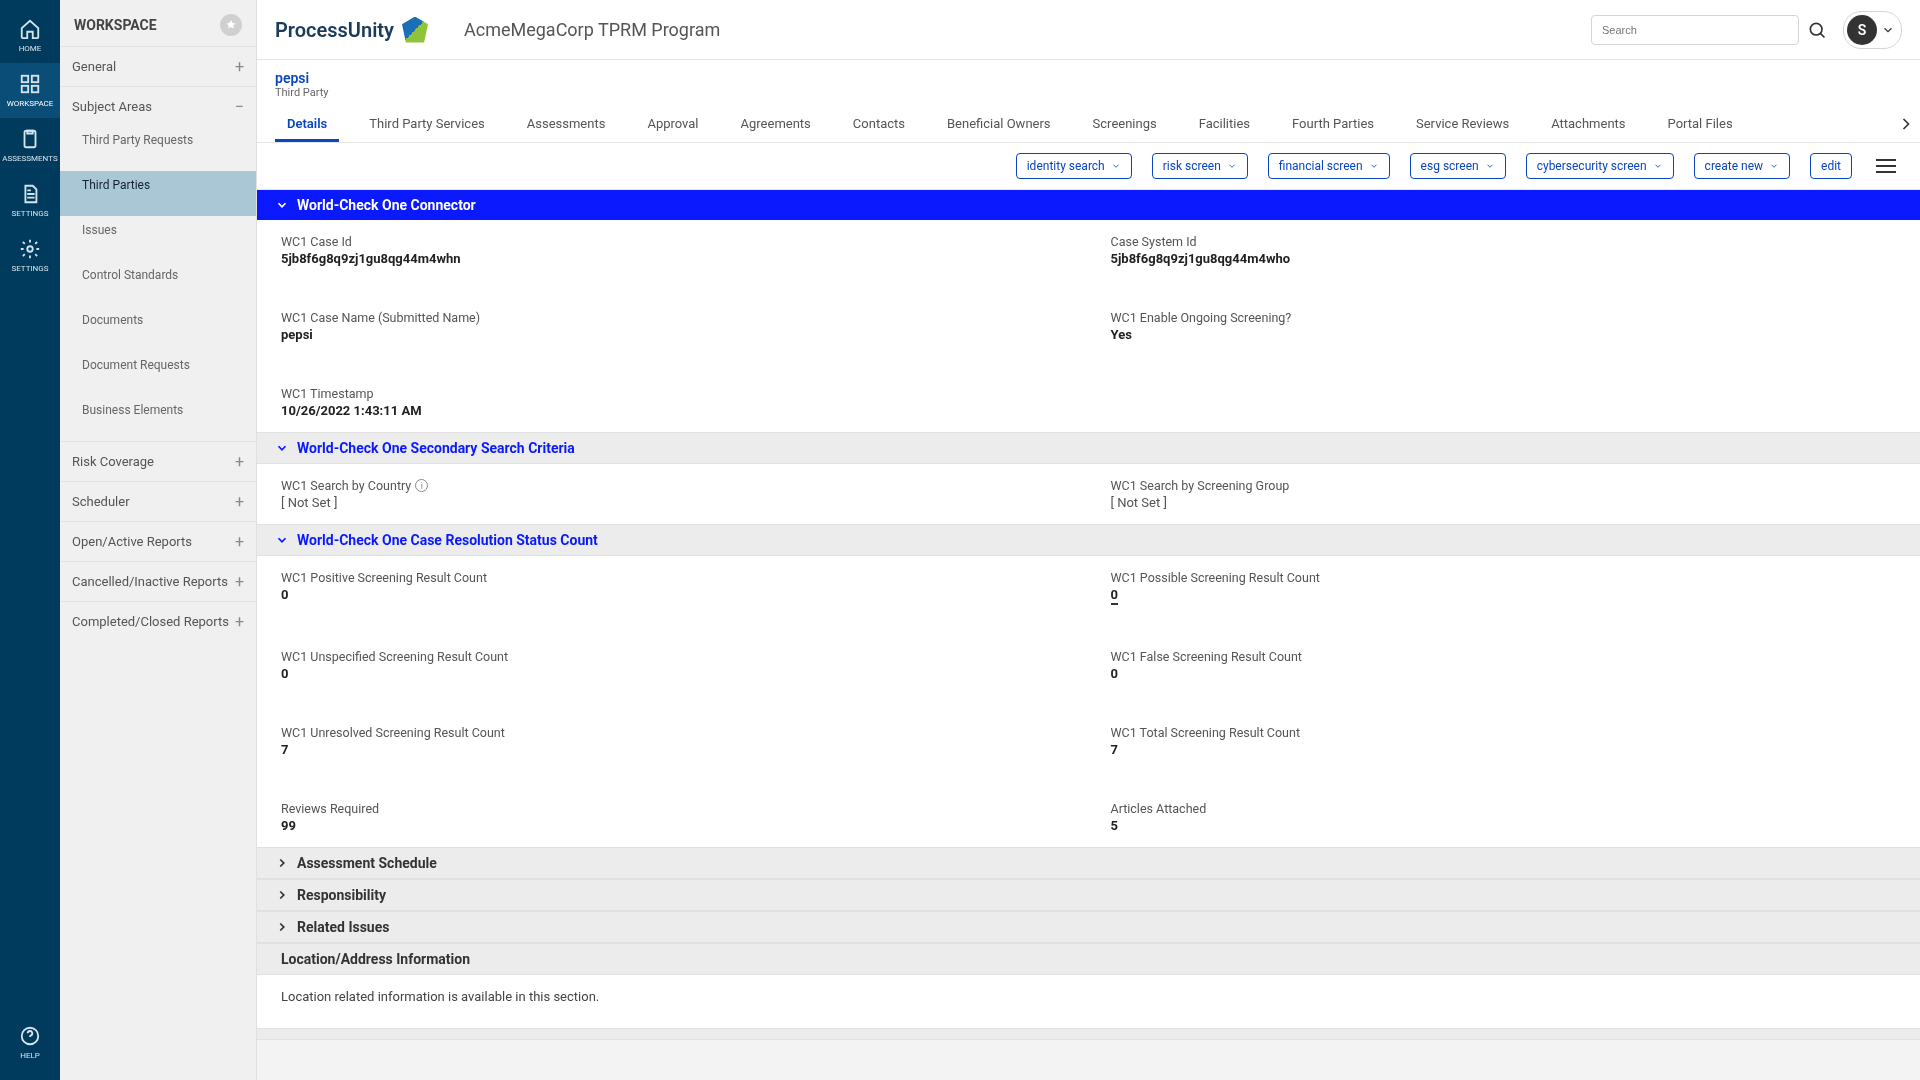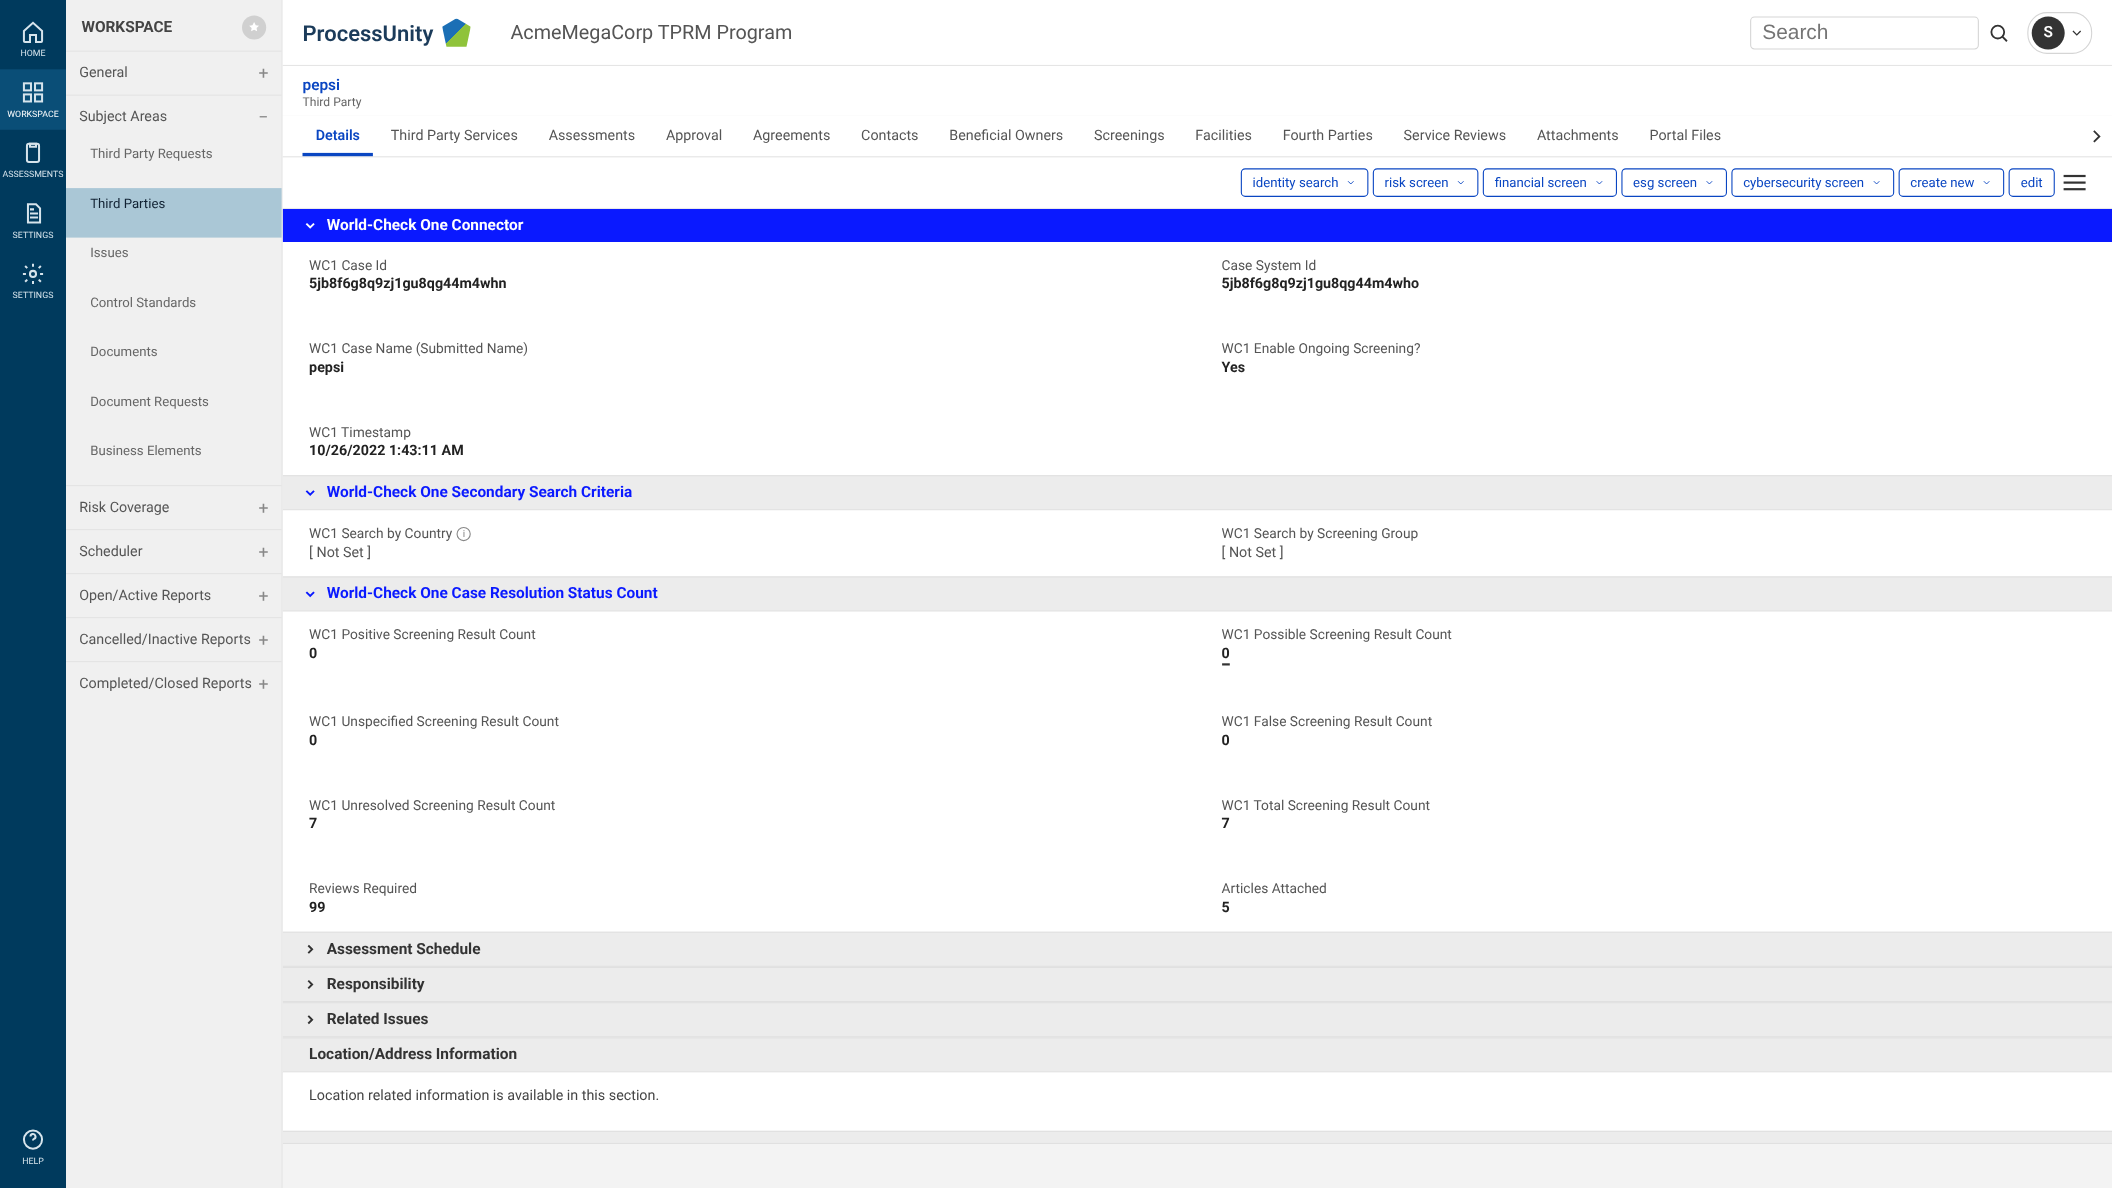--- a/index.html
+++ b/index.html
@@ -26,40 +26,40 @@
 
   
   .maincol { flex:1; display:flex; flex-direction:column; background:#f3f3f3; }
 
   
   .topbar { height:60px; background:#fff; border-bottom:1px solid #e5e5e5; display:flex; align-items:center; padding:0 18px; }
   .logo { display:flex; align-items:center; font-weight:600; font-size:20px; color:#1b3b5a; }
   .logo-mark { width:26px; height:26px; margin-left:8px; background:linear-gradient(135deg,#1b6fb5 50%,#8fc33a 50%); clip-path: polygon(50% 0, 100% 30%, 85% 100%, 15% 100%, 0 30%); }
   .crumb { margin-left:36px; font-size:18px; color:#555; }
   .top-spacer { flex:1; }
-  .search-box { width:208px; height:30px; border:1px solid #d5d5d5; border-radius:4px; padding:0 10px; font-size:19px; color:#666; background:#fff; }
+  .search-box { width:208px; height:30px; border:1px solid #d5d5d5; border-radius:4px; padding:0 10px; font-size:11px; color:#666; background:#fff; }
   .icon-btn { width:36px; height:36px; display:flex; align-items:center; justify-content:center; cursor:pointer; }
   .icon-btn svg { width:20px; height:20px; stroke:#333; fill:none; stroke-width:2; }
   .avatar-wrap { display:flex; align-items:center; gap:4px; margin-left:8px; border:1px solid #d5d5d5; border-radius:18px; padding:3px 6px 3px 3px; }
   .avatar { width:30px; height:30px; border-radius:50%; background:#333; color:#fff; display:flex; align-items:center; justify-content:center; font-weight:600; font-size:14px; }
   .chev { width:14px; height:14px; }
 
   
   .rec-head { padding:10px 18px 6px 18px; background:#fff; }
   .rec-title { color:#0a46c2; font-weight:600; font-size:14px; }
   .rec-sub { font-size:11px; color:#666; }
 
   
-  .tabs { display:flex; align-items:center; gap:4px; padding:0 18px; background:#fff; border-bottom:1px solid #e5e5e5; position:relative; }
+  .tabs { display:flex; align-items:center; gap:18px; padding:0 18px; background:#fff; border-bottom:1px solid #e5e5e5; position:relative; }
   .tab { padding:11px 12px; font-size:13px; color:#555; cursor:pointer; white-space:nowrap; }
   .tab.active { color:#0a46c2; font-weight:600; border-bottom:3px solid #0a46c2; padding-bottom:8px; }
   .tabs .scroll-right { position:absolute; right:4px; top:50%; transform:translateY(-50%); width:20px; height:20px; display:flex; align-items:center; justify-content:center; }
 
   
-  .actions { display:flex; justify-content:flex-end; align-items:center; gap:4px; padding:10px 18px; background:#fff; border-bottom:1px solid #e9e9e9; }
+  .actions { display:flex; justify-content:flex-end; align-items:center; gap:20px; padding:10px 18px; background:#fff; border-bottom:1px solid #e9e9e9; }
   .pill { border:1px solid #0a46c2; color:#0a46c2; background:#fff; border-radius:4px; font-size:12px; padding:5px 10px; display:flex; align-items:center; gap:6px; cursor:pointer; }
   .pill .sm-chev { width:10px; height:10px; }
   .ham { width:26px; height:26px; display:flex; flex-direction:column; justify-content:center; gap:4px; cursor:pointer; margin-left:4px;}
   .ham div { height:2px; background:#333; width:20px;}
 
   
   .content { flex:1; overflow:auto; padding:0 0 30px 0; }
 
   
   .sec { background:#fff; }

